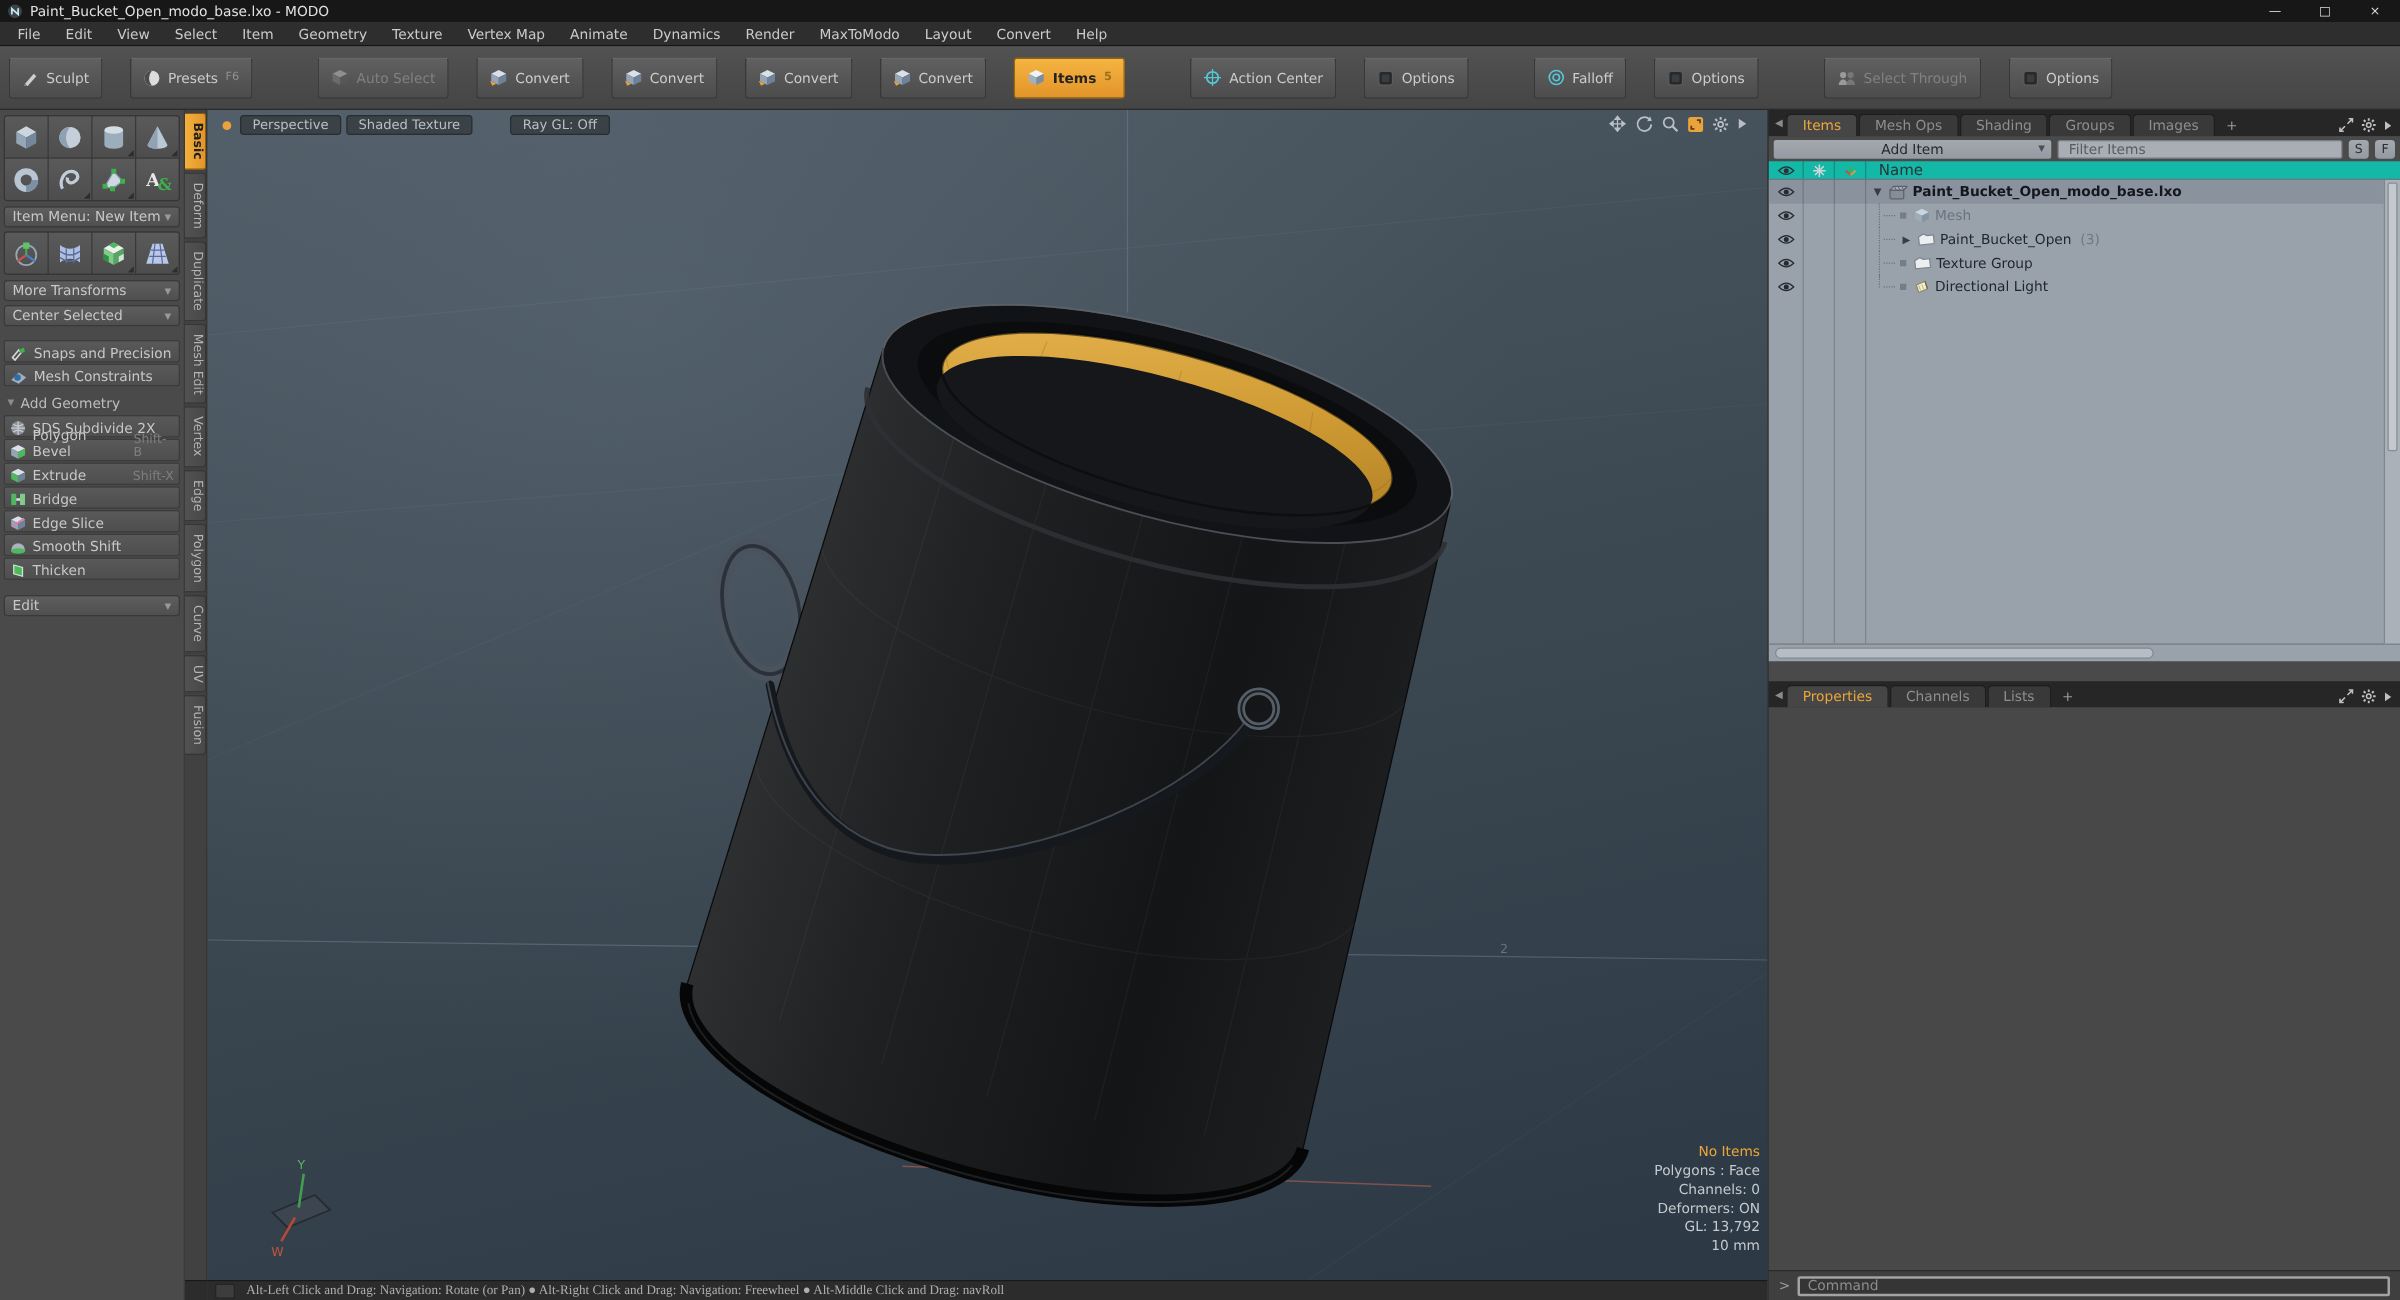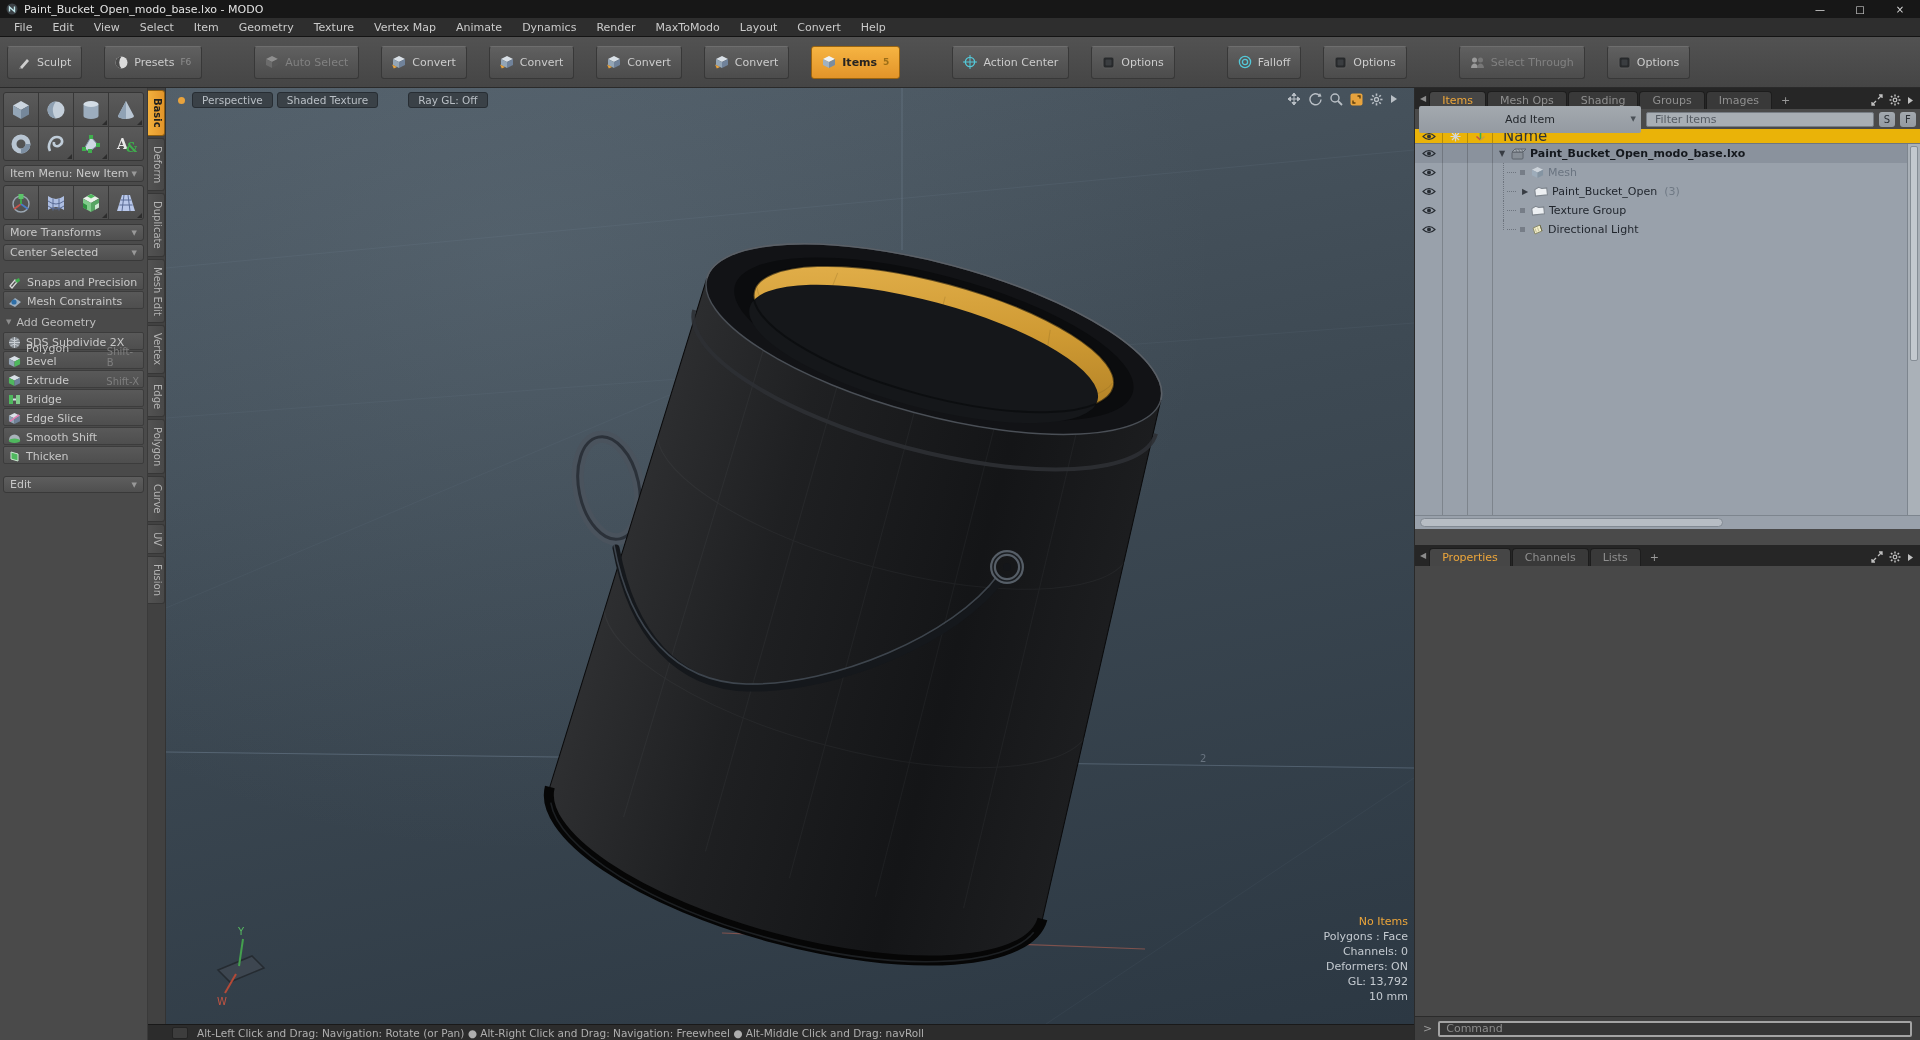--- a/index.html
+++ b/index.html
@@ -49,41 +49,41 @@
   .vp-tabs{position:absolute;top:4px;left:12px;display:flex;align-items:center;gap:4px;}
   .vp-dot{width:7px;height:7px;border-radius:50%;background:#e8a33d;margin-right:3px;}
   .vpt{height:16px;background:#3a4147;border:1px solid #272d33;border-radius:3px;color:#b9bfc5;font-size:10.5px;padding:0 9px;display:flex;align-items:center;}
   .vpt.gapL{margin-left:26px;}
   .vp-icons{position:absolute;top:4px;right:16px;display:flex;gap:7px;align-items:center;}
   .vpi{display:flex;align-items:center;justify-content:center;}
   .vp-stats{position:absolute;top:826px;right:6px;text-align:right;color:#c4cad0;font-size:11px;line-height:15px;}
   .vp-stats .hl{color:#eda63a;}
 
   
-  #statusbar{position:absolute;left:166px;top:1024px;width:1248px;height:16px;background:#2c2c2c;border-top:1px solid #191919;display:flex;align-items:center;gap:9px;padding-left:6px;color:#aeaeae;font-size:10.5px;}
+  #statusbar{position:absolute;left:166px;top:1024px;width:1248px;height:16px;background:#2c2c2c;border-top:1px solid #191919;display:flex;align-items:center;gap:9px;padding-left:6px;color:#aeaeae;font-size:10.5px;font-family:Liberation Serif, serif;}
   .sb-btn{width:16px;height:12px;background:#3d3d3d;border:1px solid #242424;border-radius:2px;}
   #corner-bl{position:absolute;left:148px;top:1024px;width:18px;height:16px;background:#2c2c2c;border-top:1px solid #191919;}
 
   
   #rightpanel{position:absolute;left:1414px;top:88px;width:506px;height:952px;background:#474747;border-left:1px solid #2a2a2a;display:flex;flex-direction:column;}
   .ptabs{height:21px;background:#262626;display:flex;align-items:flex-end;gap:1px;padding:0 3px;flex:0 0 21px;}
   .pt-arrow{align-self:center;color:#8b8b8b;font-size:8px;padding:0 2px;}
   .pt{height:18px;padding:0 12px;background:#393939;border:1px solid #1d1d1d;border-bottom:none;border-radius:4px 4px 0 0;color:#8f8f8f;display:flex;align-items:center;}
   .pt.sel{background:#464646;color:#eda63a;}
   .pt.plus{padding:0 8px;background:transparent;border:none;color:#9a9a9a;}
   .pticons{margin-left:auto;display:flex;gap:6px;align-items:center;padding:0 3px 3px 0;}
 
   .ictrl{height:20px;background:#4a4a4a;display:flex;align-items:center;gap:5px;padding:2px 4px;flex:0 0 20px;}
-  .additem{flex:0 0 222px;height:27px;background:linear-gradient(#a3a9af,#949aa1);border-radius:2px;display:flex;align-items:center;justify-content:center;color:#24282d;position:relative;}
+  .additem{flex:0 0 222px;height:15px;background:linear-gradient(#a3a9af,#949aa1);border-radius:2px;display:flex;align-items:center;justify-content:center;color:#24282d;position:relative;}
   .additem .ai-caret{position:absolute;right:5px;color:#4a5056;font-size:7px;}
   .filter{flex:1;height:15px;background:#a8aeb4;border:1px solid #777d84;border-radius:2px;font-size:11px;color:#2b2f34;padding:0 8px;font-family:"DejaVu Sans",sans-serif;}
   .filter::placeholder{color:#565c63;}
   .sf{width:16px;height:15px;background:linear-gradient(#a3a9af,#949aa1);border-radius:3px;color:#2b2f34;font-size:10px;display:flex;align-items:center;justify-content:center;}
 
-  .ihdr{height:15px;background:#eab308;display:flex;align-items:center;font-size:15px;color:#2e333a;flex:0 0 15px;border-bottom:1px solid #6e7681;text-align:right;}
+  .ihdr{height:15px;background:#14b8a6;display:flex;align-items:center;font-size:12px;color:#2e333a;flex:0 0 15px;border-bottom:1px solid #6e7681;text-align:right;}
   .hc{height:100%;display:flex;align-items:center;justify-content:center;border-right:1px solid rgba(0,0,0,.22);}
   .hc.c1{width:28px;} .hc.c2{width:25px;} .hc.c3{width:25px;}
   .hc.cn{flex:1;justify-content:flex-start;padding-left:10px;border-right:none;}
 
   .itree{position:relative;flex:0 0 371px;background:#99a1ab;display:flex;flex-direction:column;overflow:hidden;}
   .trow{height:19px;display:flex;align-items:stretch;font-size:11px;color:#1f242b;flex:0 0 19px;}
   .trow.hl-row{background:#8a929d;}
   .tc{display:flex;align-items:center;justify-content:center;border-right:1px solid rgba(0,0,0,.18);}
   .tc.c1{width:28px;} .tc.c2{width:25px;} .tc.c3{width:25px;}
   .tc.cn{flex:1;justify-content:flex-start;border-right:none;position:relative;padding-left:4px;gap:4px;}

